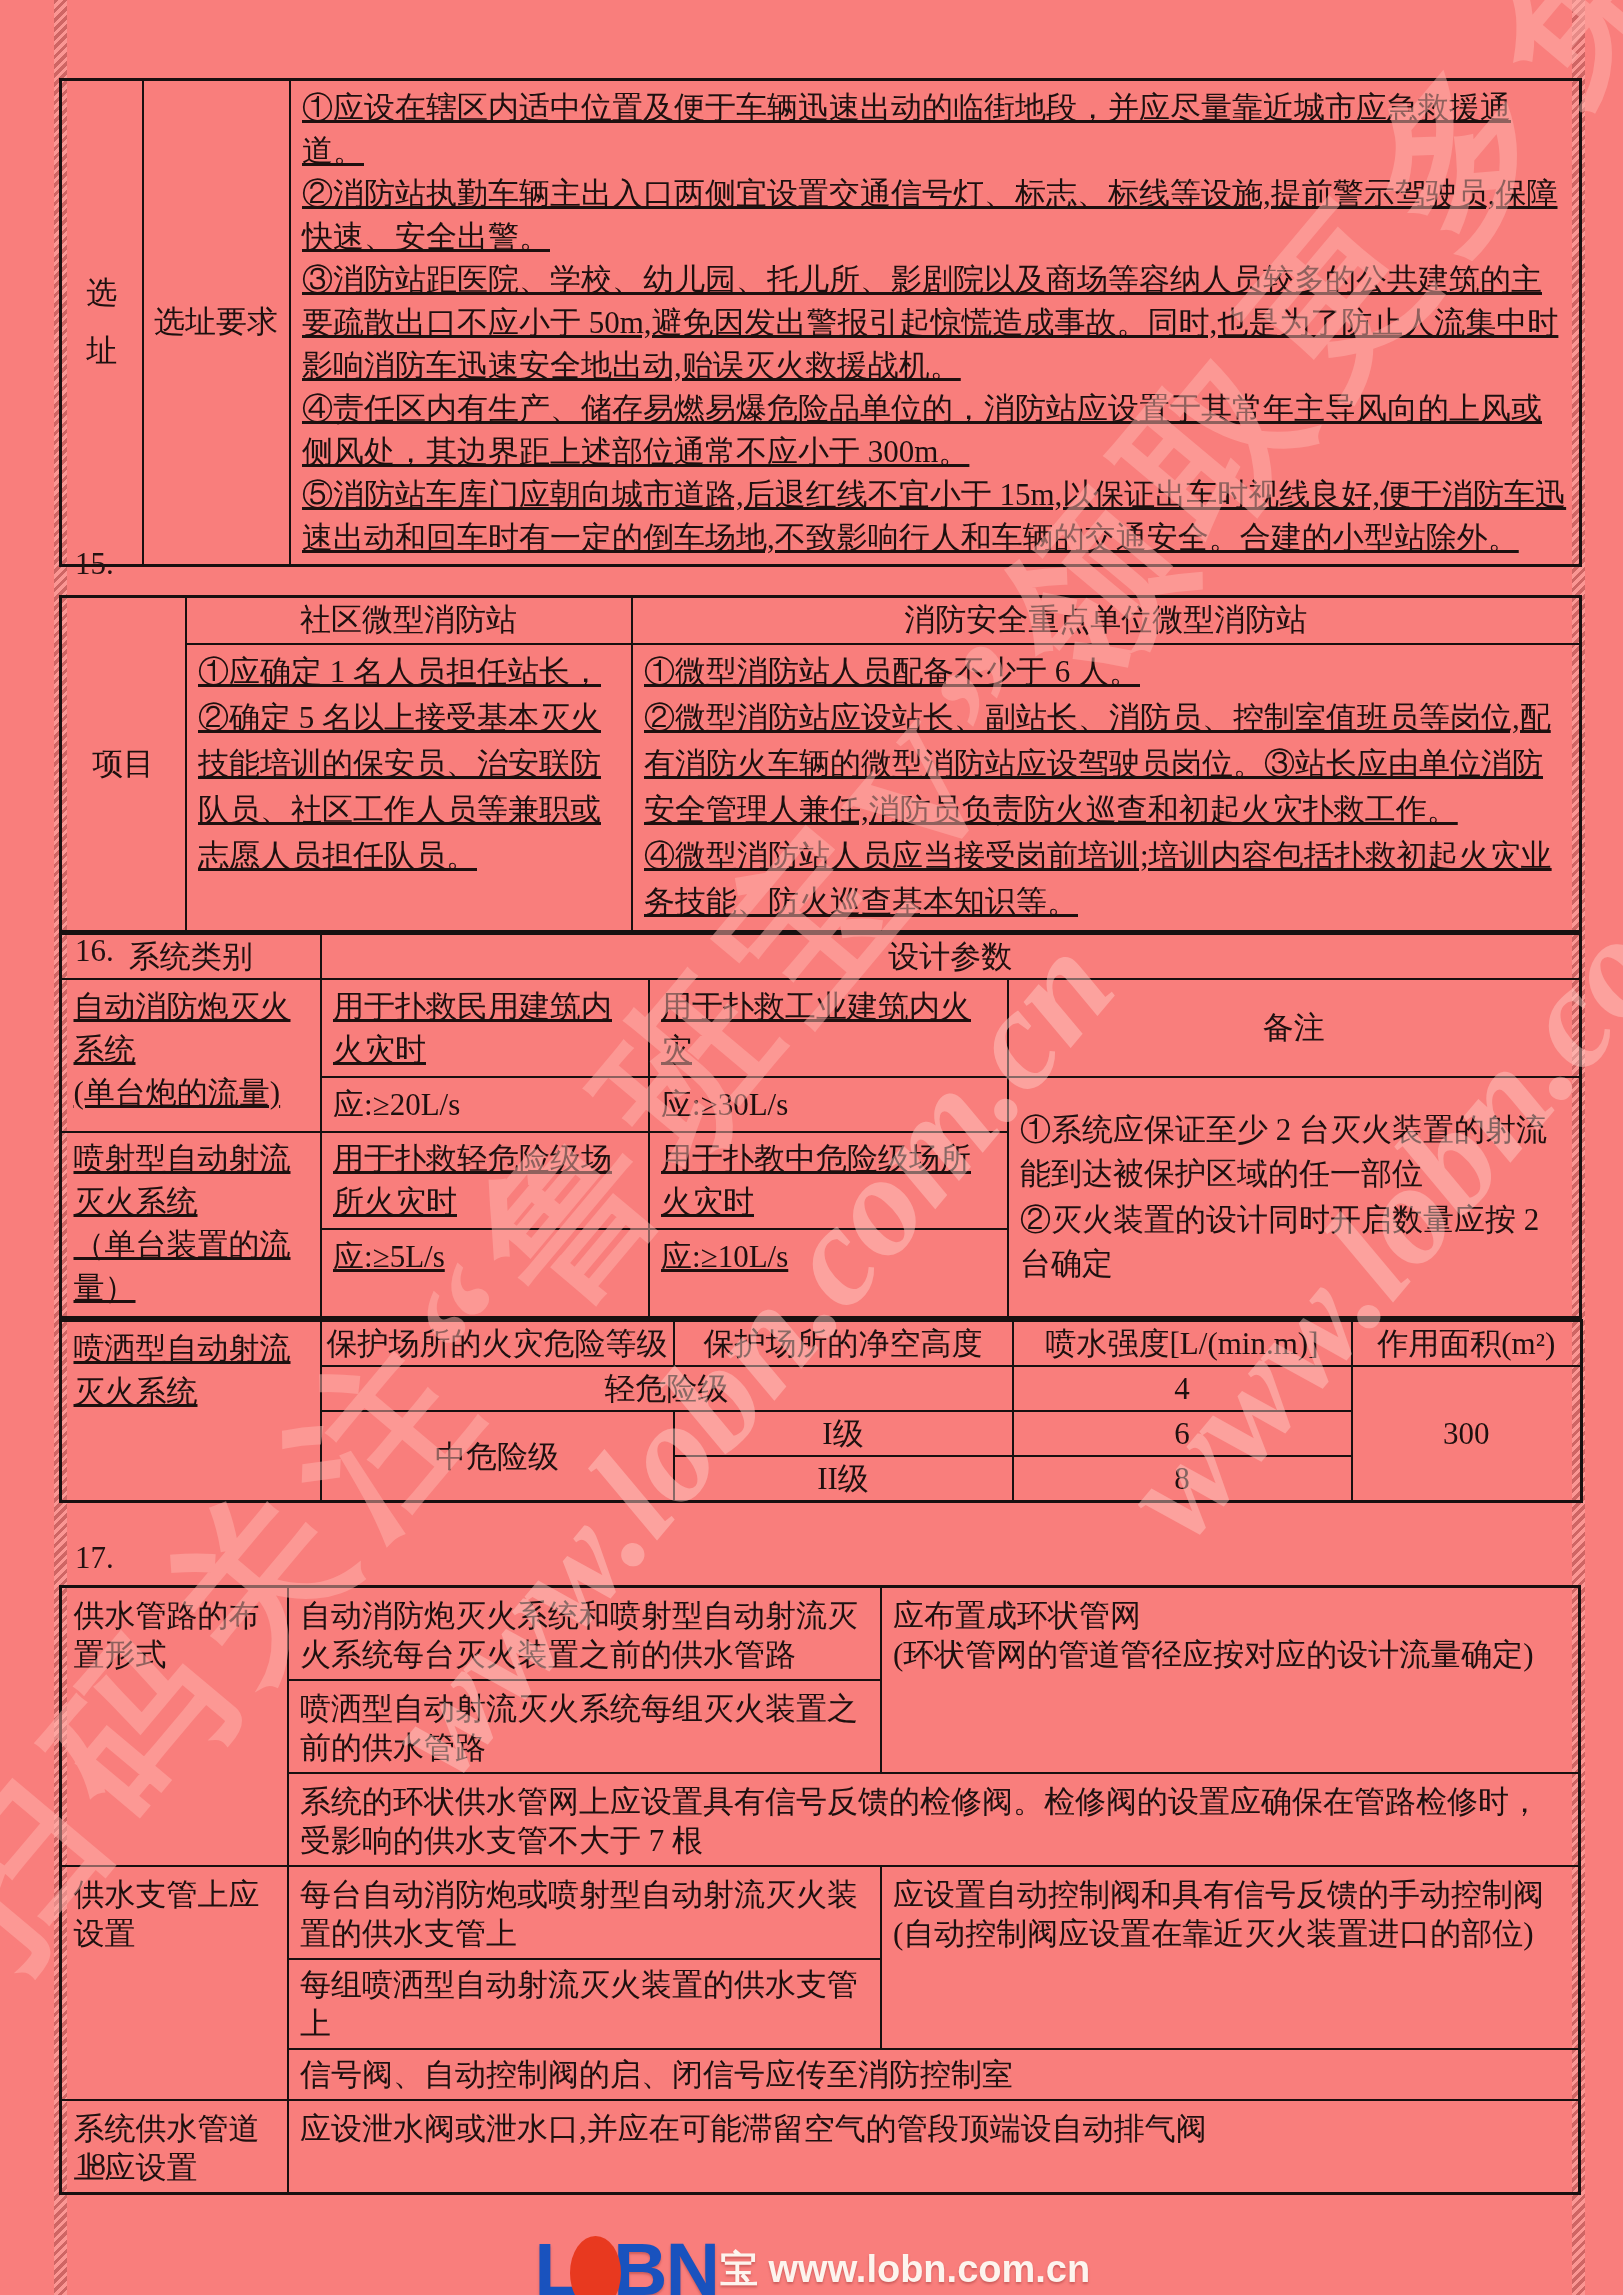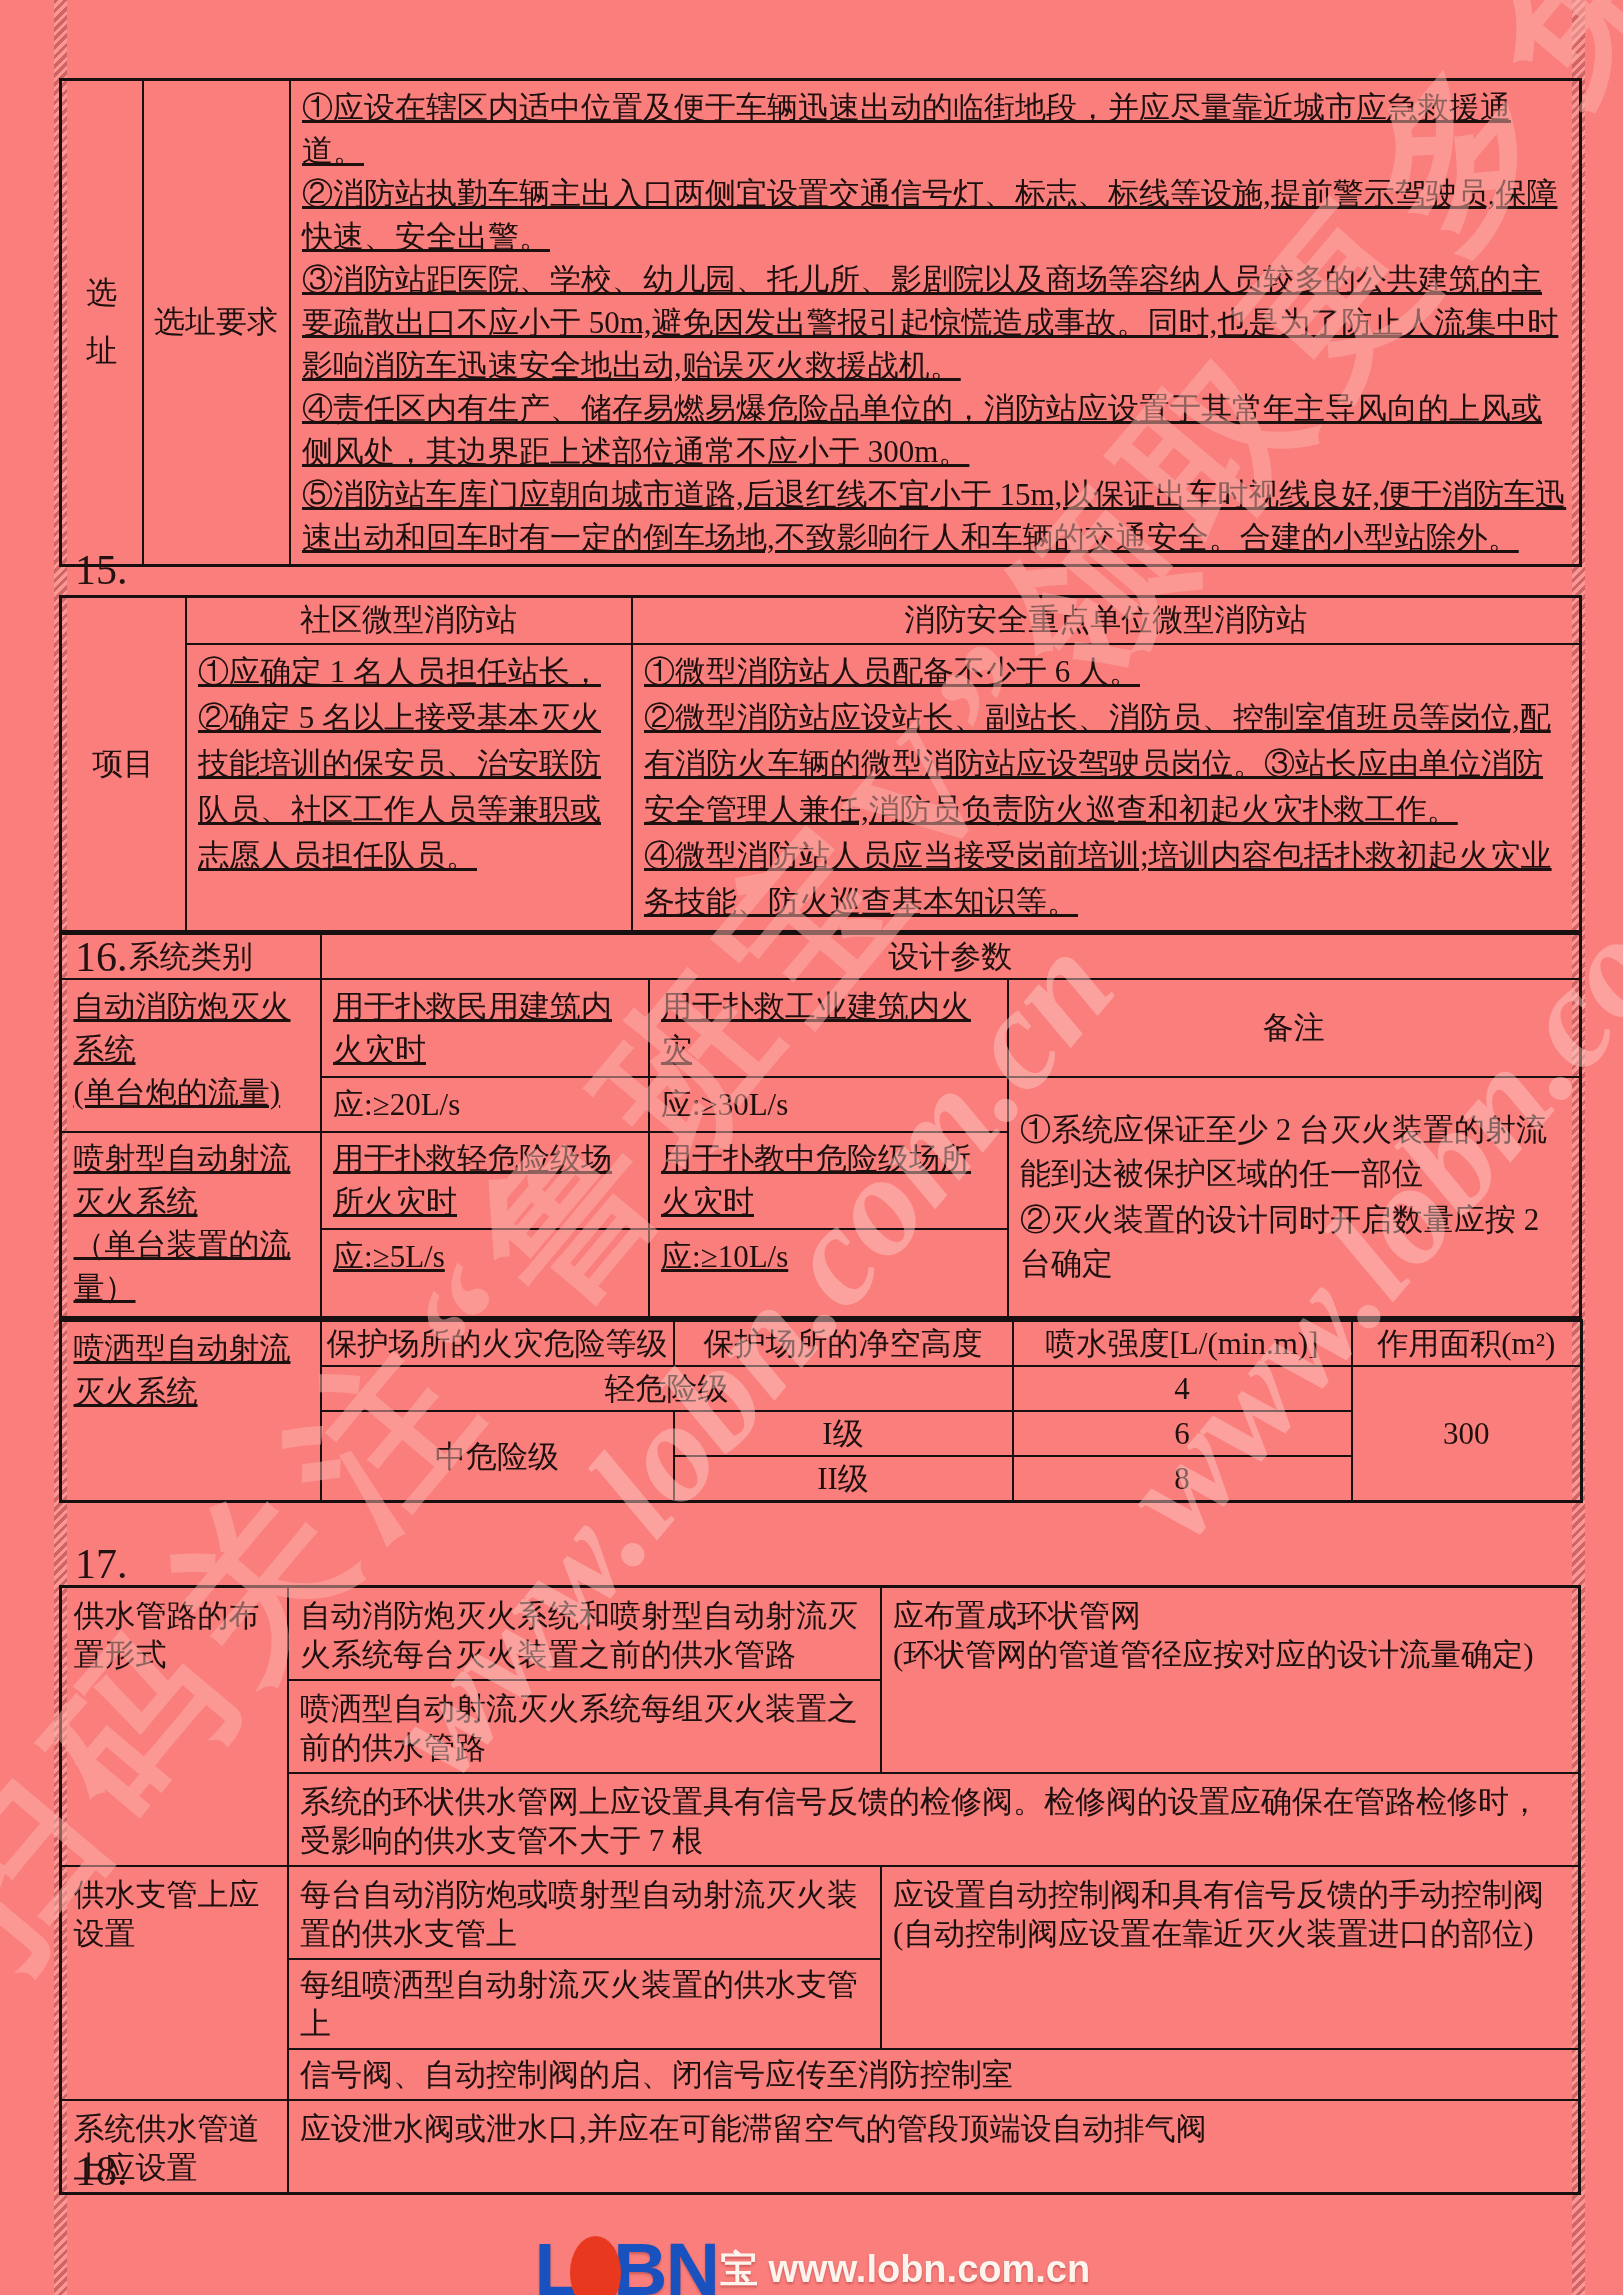--- a/index.html
+++ b/index.html
@@ -31,21 +31,21 @@
     overflow:hidden;
     vertical-align:middle;
   }
   .tbl{position:absolute;left:59px;width:1520px;border:3.3px solid #181010;}
   .c{text-align:center;padding:0 3.3px;}
   .vtop{vertical-align:top;text-decoration:underline;}
   .items div{margin:0;}
   .vert{width:1.15em;margin:0 auto;word-break:break-all;line-height:1.9;text-align:center;}
 
   
-  .secnum{position:absolute;left:75px;font-size:42px;color:#241212;}
+  .secnum{position:absolute;left:75px;font-size:31px;color:#241212;}
 
   
   #table14 .items{line-height:43px;}
   #table15 .items{line-height:46px;}
   #table16a td{line-height:43px;}
   #table16b td{line-height:43px;}
   #table17 td{line-height:39px;}
   #table17 td{vertical-align:top;padding-top:8.2px;}
   #table17 td.vmid{vertical-align:middle;padding-top:4.9px;}
   .remark-items div{margin:1.6px 0;line-height:44px;}

